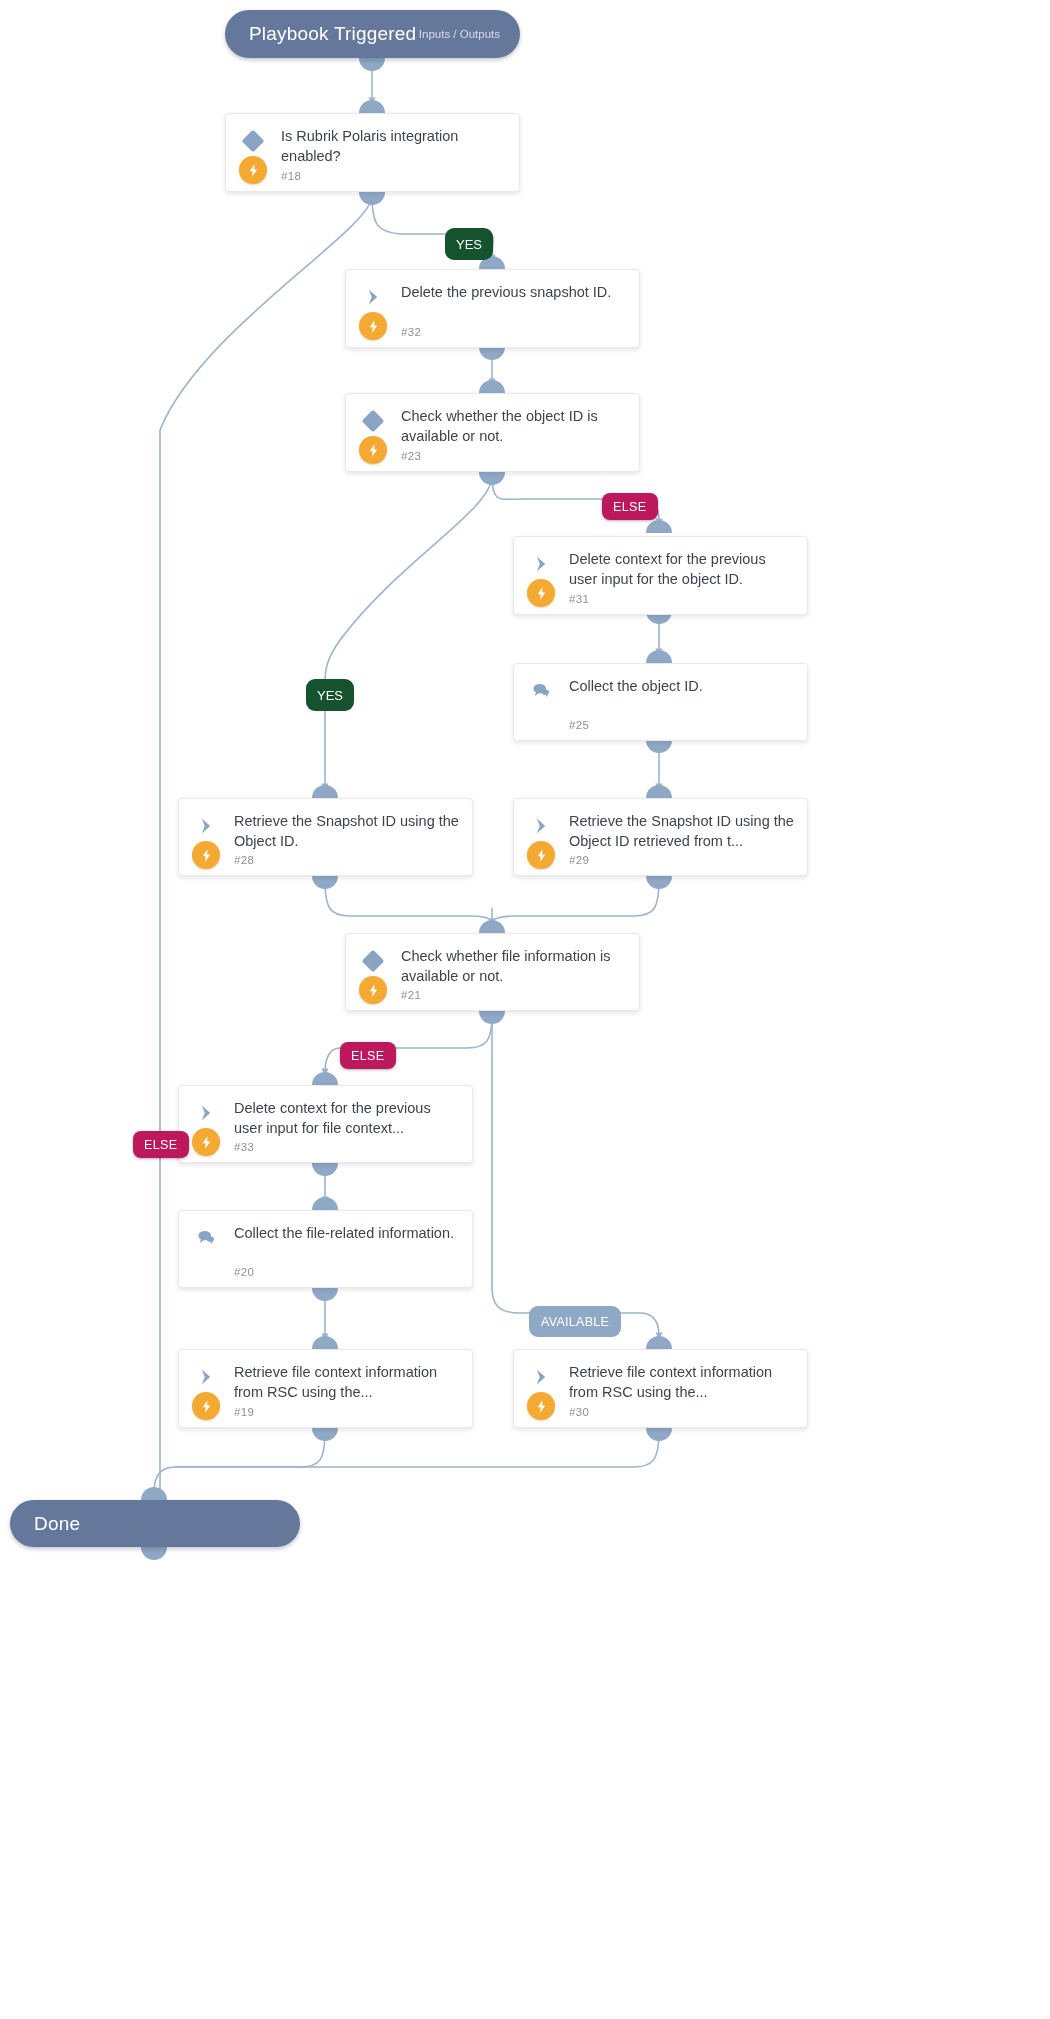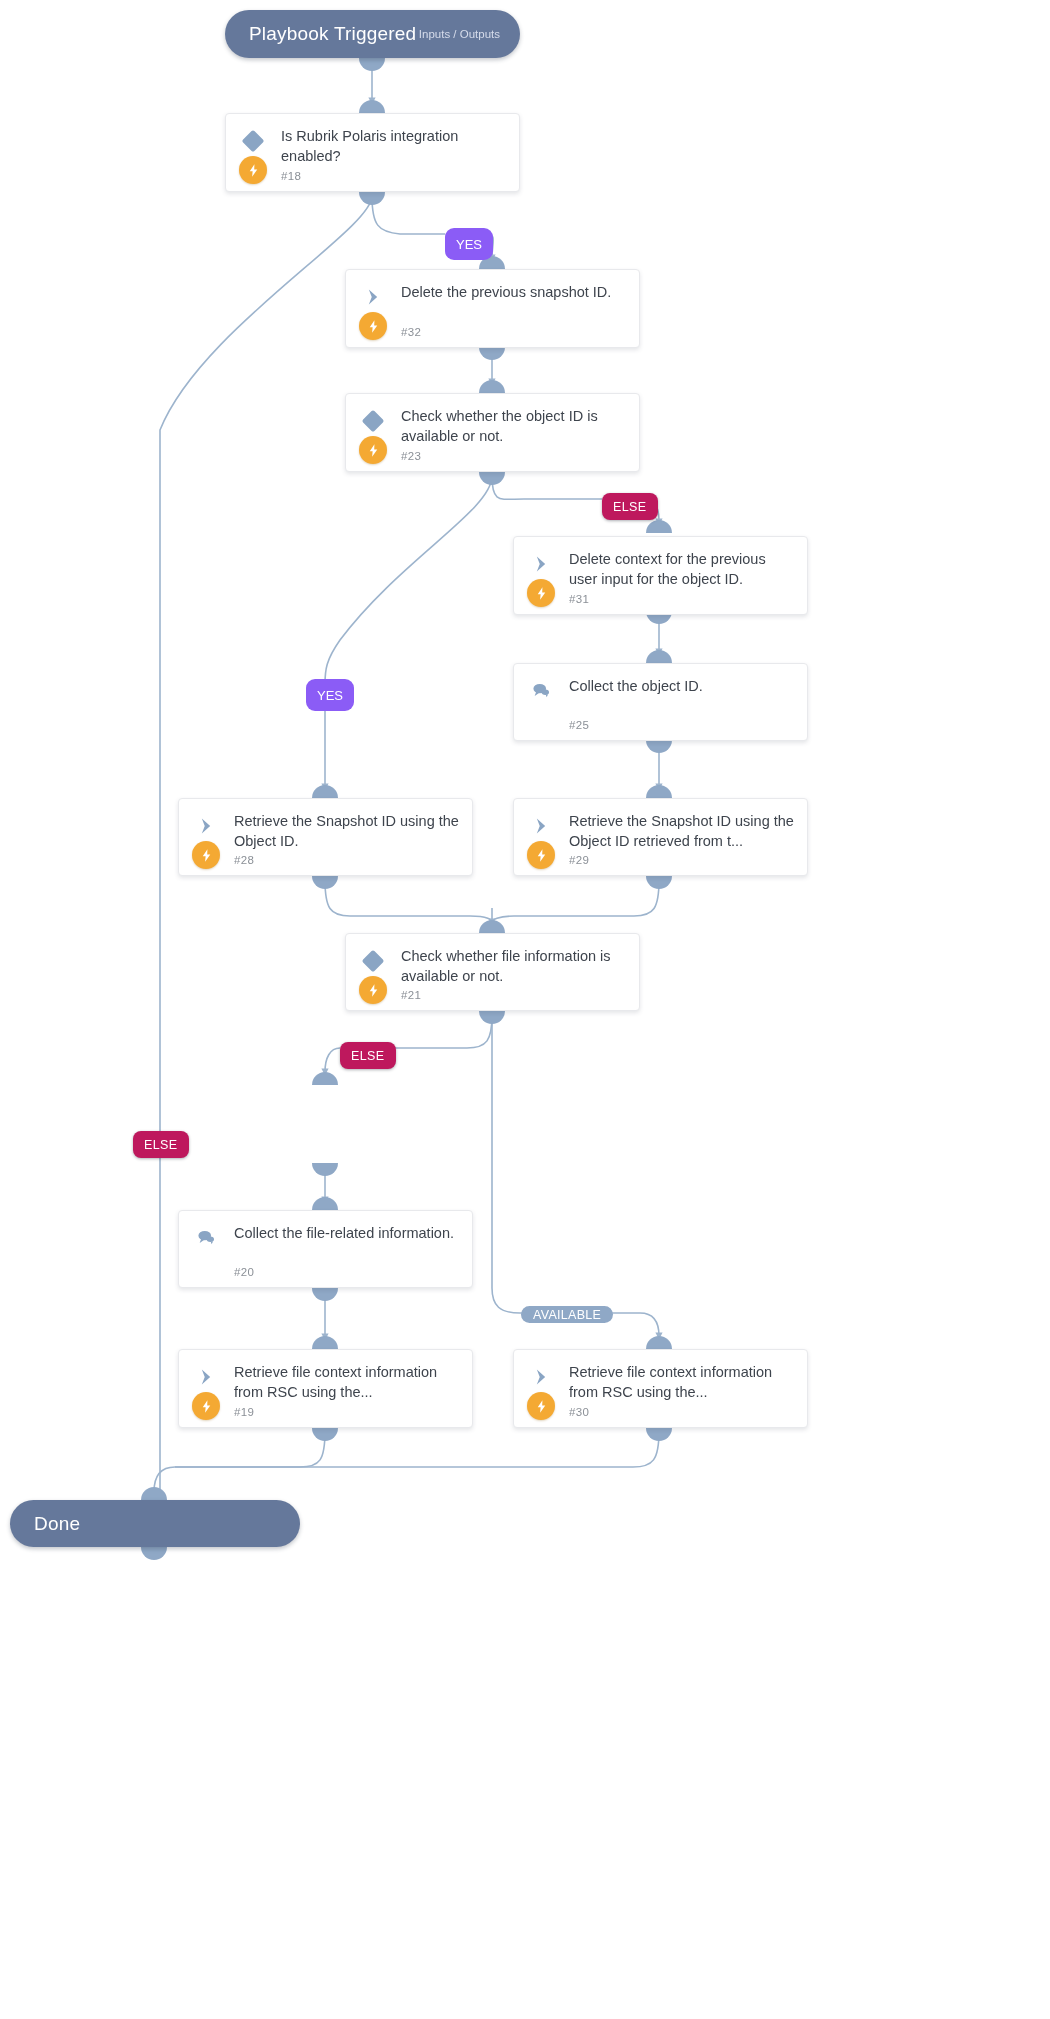--- a/index.html
+++ b/index.html
@@ -57,26 +57,26 @@
   .ic-speech svg{display:block;}
   
   .bolt svg{display:block;}
 
   
   .blabel{
     position:absolute;display:flex;align-items:center;justify-content:center;
     color:#ffffff;box-sizing:border-box;white-space:nowrap;
   }
   .blabel.yes{
-    background:#8b5cf6;border-radius:9px;font-size:13px;
+    background:#14532d;border-radius:9px;font-size:13px;
     height:32px;padding:0 11px;
   }
   .blabel.available{
     background:#8fa8c6;border-radius:9px;font-size:12.5px;
-    height:17px;padding:0 12px;letter-spacing:.3px;
+    height:31px;padding:0 12px;letter-spacing:.3px;margin-left:8px;
   }
   .blabel.elsebadge{
     background:#be185d;border-radius:8px;font-size:12.5px;
     height:27px;padding:0 11px;letter-spacing:.4px;
     box-shadow:0 1px 3px rgba(20,25,40,.35);
   }
 </style>
 </head>
 <body>
 
@@ -300,20 +300,36 @@
       <span class="bolt">
           <svg width="15" height="15" viewBox="0 0 24 24">
             <path d="M13.5 2 L6 13.2 h4.6 L9.8 22 L18 10.2 h-4.9 z" fill="#ffffff"></path>
           </svg>
         </span>
     </span>
     <div class="card-title">Check whether file information is available or not.</div>
     <div class="card-id">#21</div>
   </div>
 
+  <div class="card" style="left:178px;top:1085px;width:295px;height:78px;">
+    <span class="card-icon ic-chevron">
+      <svg width="20" height="20" viewBox="0 0 24 24">
+          <path d="M7 3 L17 12 L7 21 L10.5 12 z" fill="#8aa5c4"></path>
+        </svg>
+    </span>
+    <span class="card-badge">
+      <span class="bolt">
+          <svg width="15" height="15" viewBox="0 0 24 24">
+            <path d="M13.5 2 L6 13.2 h4.6 L9.8 22 L18 10.2 h-4.9 z" fill="#ffffff"></path>
+          </svg>
+        </span>
+    </span>
+    <div class="card-title">Delete context for the previous user input for file context...</div>
+    <div class="card-id">#33</div>
+  </div>
 
   <div class="card" style="left:178px;top:1210px;width:295px;height:78px;">
     <span class="card-icon ic-speech">
       <svg width="20" height="20" viewBox="0 0 24 24">
         <ellipse cx="10.5" cy="9.2" rx="7.6" ry="5.6" fill="#8aa5c4"></ellipse>
         <path d="M6.2 13 L4.4 18 L9.6 14.4 z" fill="#8aa5c4"></path>
         <ellipse cx="17.2" cy="13.4" rx="4.4" ry="3.3" fill="#8aa5c4"></ellipse>
         <path d="M17.6 16.2 L18.8 19.6 L20.4 16.2 z" fill="#8aa5c4"></path>
       </svg>
     </span>

